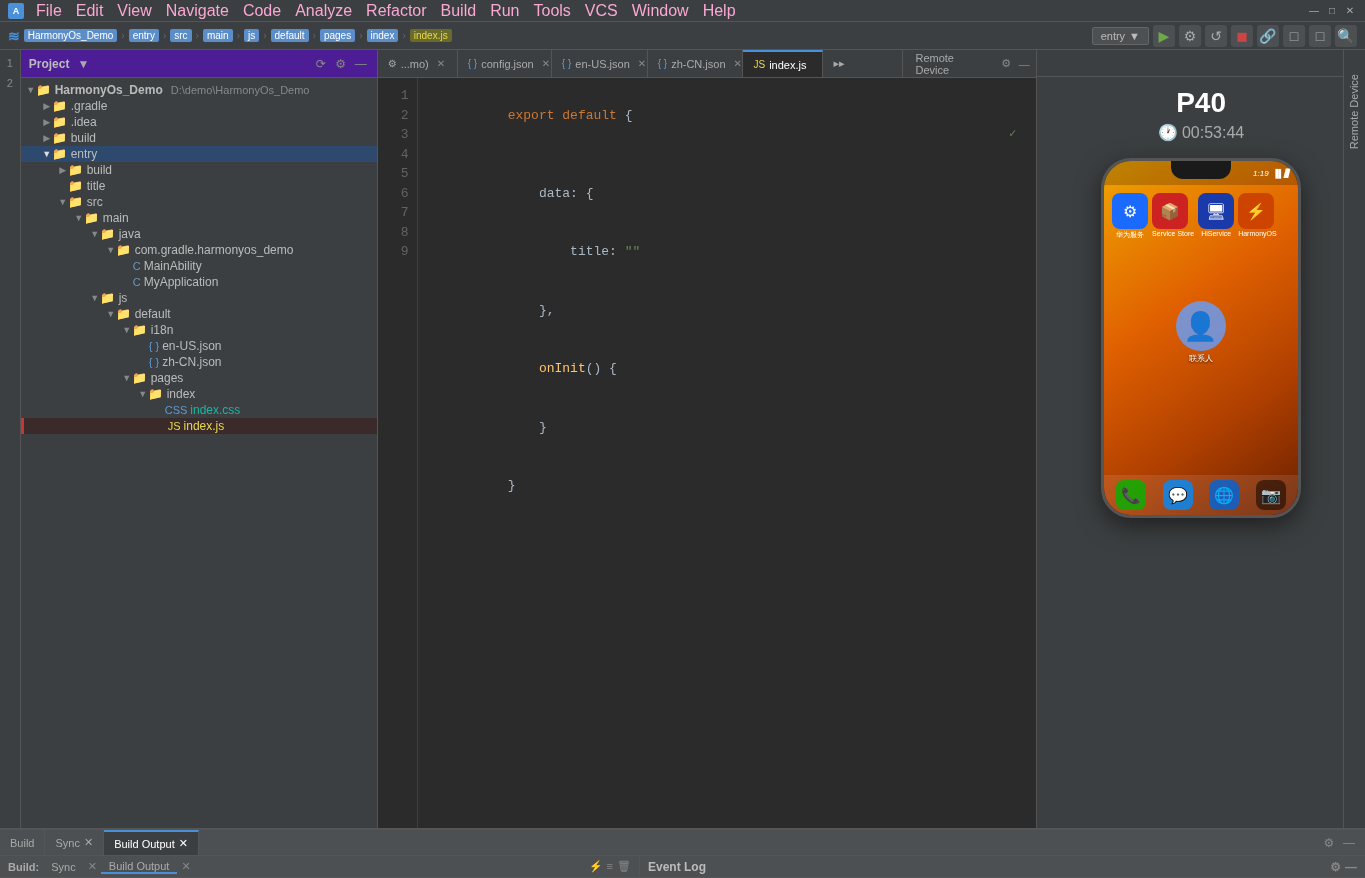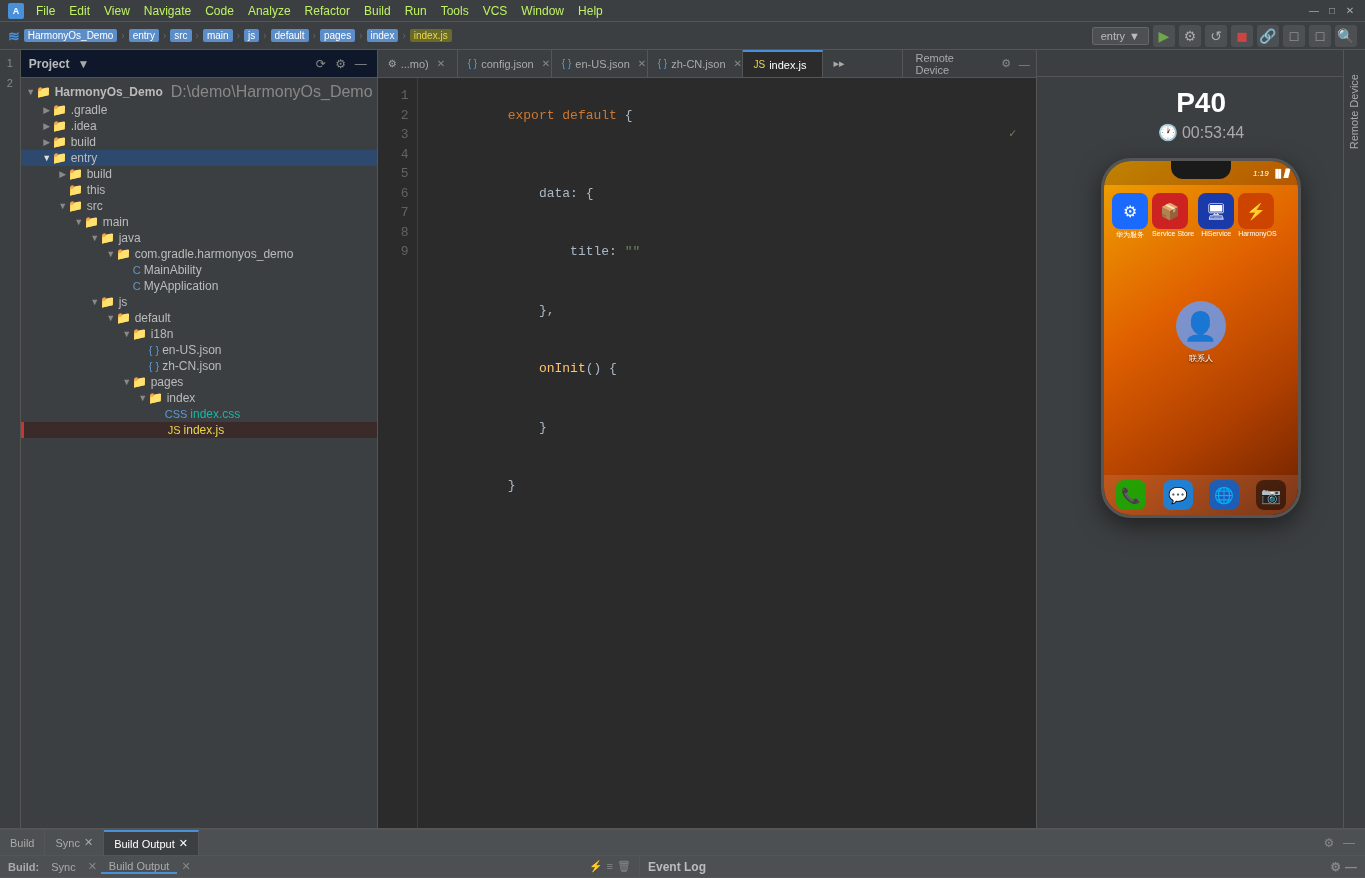--- a/index.html
+++ b/index.html
@@ -1,20 +1,20 @@
 <!DOCTYPE html>
 <html><head>
   <meta charset="utf-8">
   <style>
     * { box-sizing: border-box; margin: 0; padding: 0; }
     body { font-family: 'Segoe UI', Arial, sans-serif; font-size: 12px; background: #2b2b2b; color: #a9b7c6; overflow: hidden; width: 1365px; height: 878px; }
 
     
     #menu-bar { background: #3c3f41; height: 22px; display: flex; align-items: center; padding: 0 8px; gap: 2px; border-bottom: 1px solid #555; }
-    #menu-bar .menu-item { color: #bef264; font-size: 12px; padding: 0 6px; cursor: pointer; white-space: nowrap; }
+    #menu-bar .menu-item { color: #f9a8d4; font-size: 16px; padding: 0 6px; cursor: pointer; white-space: nowrap; }
     #menu-bar .app-icon { width: 16px; height: 16px; background: #4a90d9; border-radius: 2px; margin-right: 4px; display: inline-flex; align-items: center; justify-content: center; color: white; font-size: 9px; font-weight: bold; }
     #menu-bar .title-center { flex: 1; text-align: center; color: #aaa; font-size: 11px; }
     #menu-bar .window-controls { display: flex; gap: 4px; margin-left: auto; }
     #menu-bar .win-btn { width: 14px; height: 14px; border-radius: 2px; cursor: pointer; display: flex; align-items: center; justify-content: center; color: #aaa; font-size: 10px; }
 
     
     #breadcrumb-bar { background: #3c3f41; height: 28px; display: flex; align-items: center; padding: 0 8px; gap: 4px; border-bottom: 1px solid #555; }
     .breadcrumb-item { display: flex; align-items: center; gap: 3px; color: #aaa; font-size: 11px; cursor: pointer; }
     .breadcrumb-sep { color: #666; font-size: 10px; }
     .breadcrumb-folder { background: #5b8dc9; color: white; padding: 1px 4px; border-radius: 2px; font-size: 10px; display: flex; align-items: center; gap: 2px; }
@@ -28,30 +28,30 @@
 
     
     #main-layout { display: flex; height: calc(878px - 22px - 28px - 28px - 22px); }
 
     
     #left-sidebar { width: 22px; background: #3c3f41; border-right: 1px solid #555; display: flex; flex-direction: column; align-items: center; padding-top: 4px; gap: 2px; }
     .left-icon { width: 18px; height: 18px; color: #888; cursor: pointer; display: flex; align-items: center; justify-content: center; font-size: 11px; }
 
     
     #project-panel { width: 380px; background: #3c3f41; border-right: 1px solid #555; display: flex; flex-direction: column; }
-    #project-panel-header { background: #0f172a; height: 28px; display: flex; align-items: center; padding: 3px 8px; gap: 4px; border-bottom: 1px solid #555; }
+    #project-panel-header { background: #4c1d95; height: 28px; display: flex; align-items: center; padding: 3px 8px; gap: 4px; border-bottom: 1px solid #555; }
     .panel-title { color: #bbb; font-size: 12px; font-weight: bold; }
     .panel-header-icons { margin-left: auto; display: flex; gap: 4px; }
     .panel-icon { color: #888; cursor: pointer; font-size: 12px; width: 16px; text-align: center; }
     #project-tree { flex: 1; overflow: auto; padding: 4px 0; }
     .tree-item { display: flex; align-items: center; padding: 1px 0; cursor: pointer; user-select: none; padding-left: 4px; }
     .tree-item.selected { background: #2d5a8e; }
     .tree-arrow { color: #888; font-size: 9px; width: 12px; text-align: center; }
     .tree-label { color: #bbb; font-size: 12px; }
-    .tree-label.gray { color: #888; font-size: 16px; }
+    .tree-label.gray { color: #888; font-size: 11px; }
     .highlighted-file { background: #5a3a3a; border-left: 3px solid #cc3333; }
     .css-file { color: #14b8a6; }
     .html-file { color: #cc8833; }
     .js-file { color: #cc8833; }
 
     
     #editor-area { flex: 1; display: flex; flex-direction: column; background: #2b2b2b; }
     #editor-tabs { background: #3c3f41; height: 28px; display: flex; align-items: stretch; border-bottom: 1px solid #555; overflow: hidden; }
     .tab { display: flex; align-items: center; padding: 0 10px; gap: 4px; cursor: pointer; border-right: 1px solid #555; font-size: 11px; color: #aaa; white-space: nowrap; min-width: 80px; }
     .tab.active { background: #2b2b2b; color: #fff; border-top: 2px solid #4a90d9; }
@@ -242,21 +242,21 @@
 
       <div class="tree-item" style="padding-left:36px;">
         <span class="tree-arrow">▶</span>
         <span style="color:#6a8759; margin-right:3px;">📁</span>
         <span class="tree-label">build</span>
       </div>
 
       <div class="tree-item" style="padding-left:36px;">
         <span class="tree-arrow" style="opacity:0;">▶</span>
         <span style="color:#6a8759; margin-right:3px;">📁</span>
-        <span class="tree-label">this</span>
+        <span class="tree-label">title</span>
       </div>
 
       <div class="tree-item" style="padding-left:36px;">
         <span class="tree-arrow">▼</span>
         <span style="color:#6a8759; margin-right:3px;">📁</span>
         <span class="tree-label">src</span>
       </div>
 
       <div class="tree-item" style="padding-left:52px;">
         <span class="tree-arrow">▼</span>

